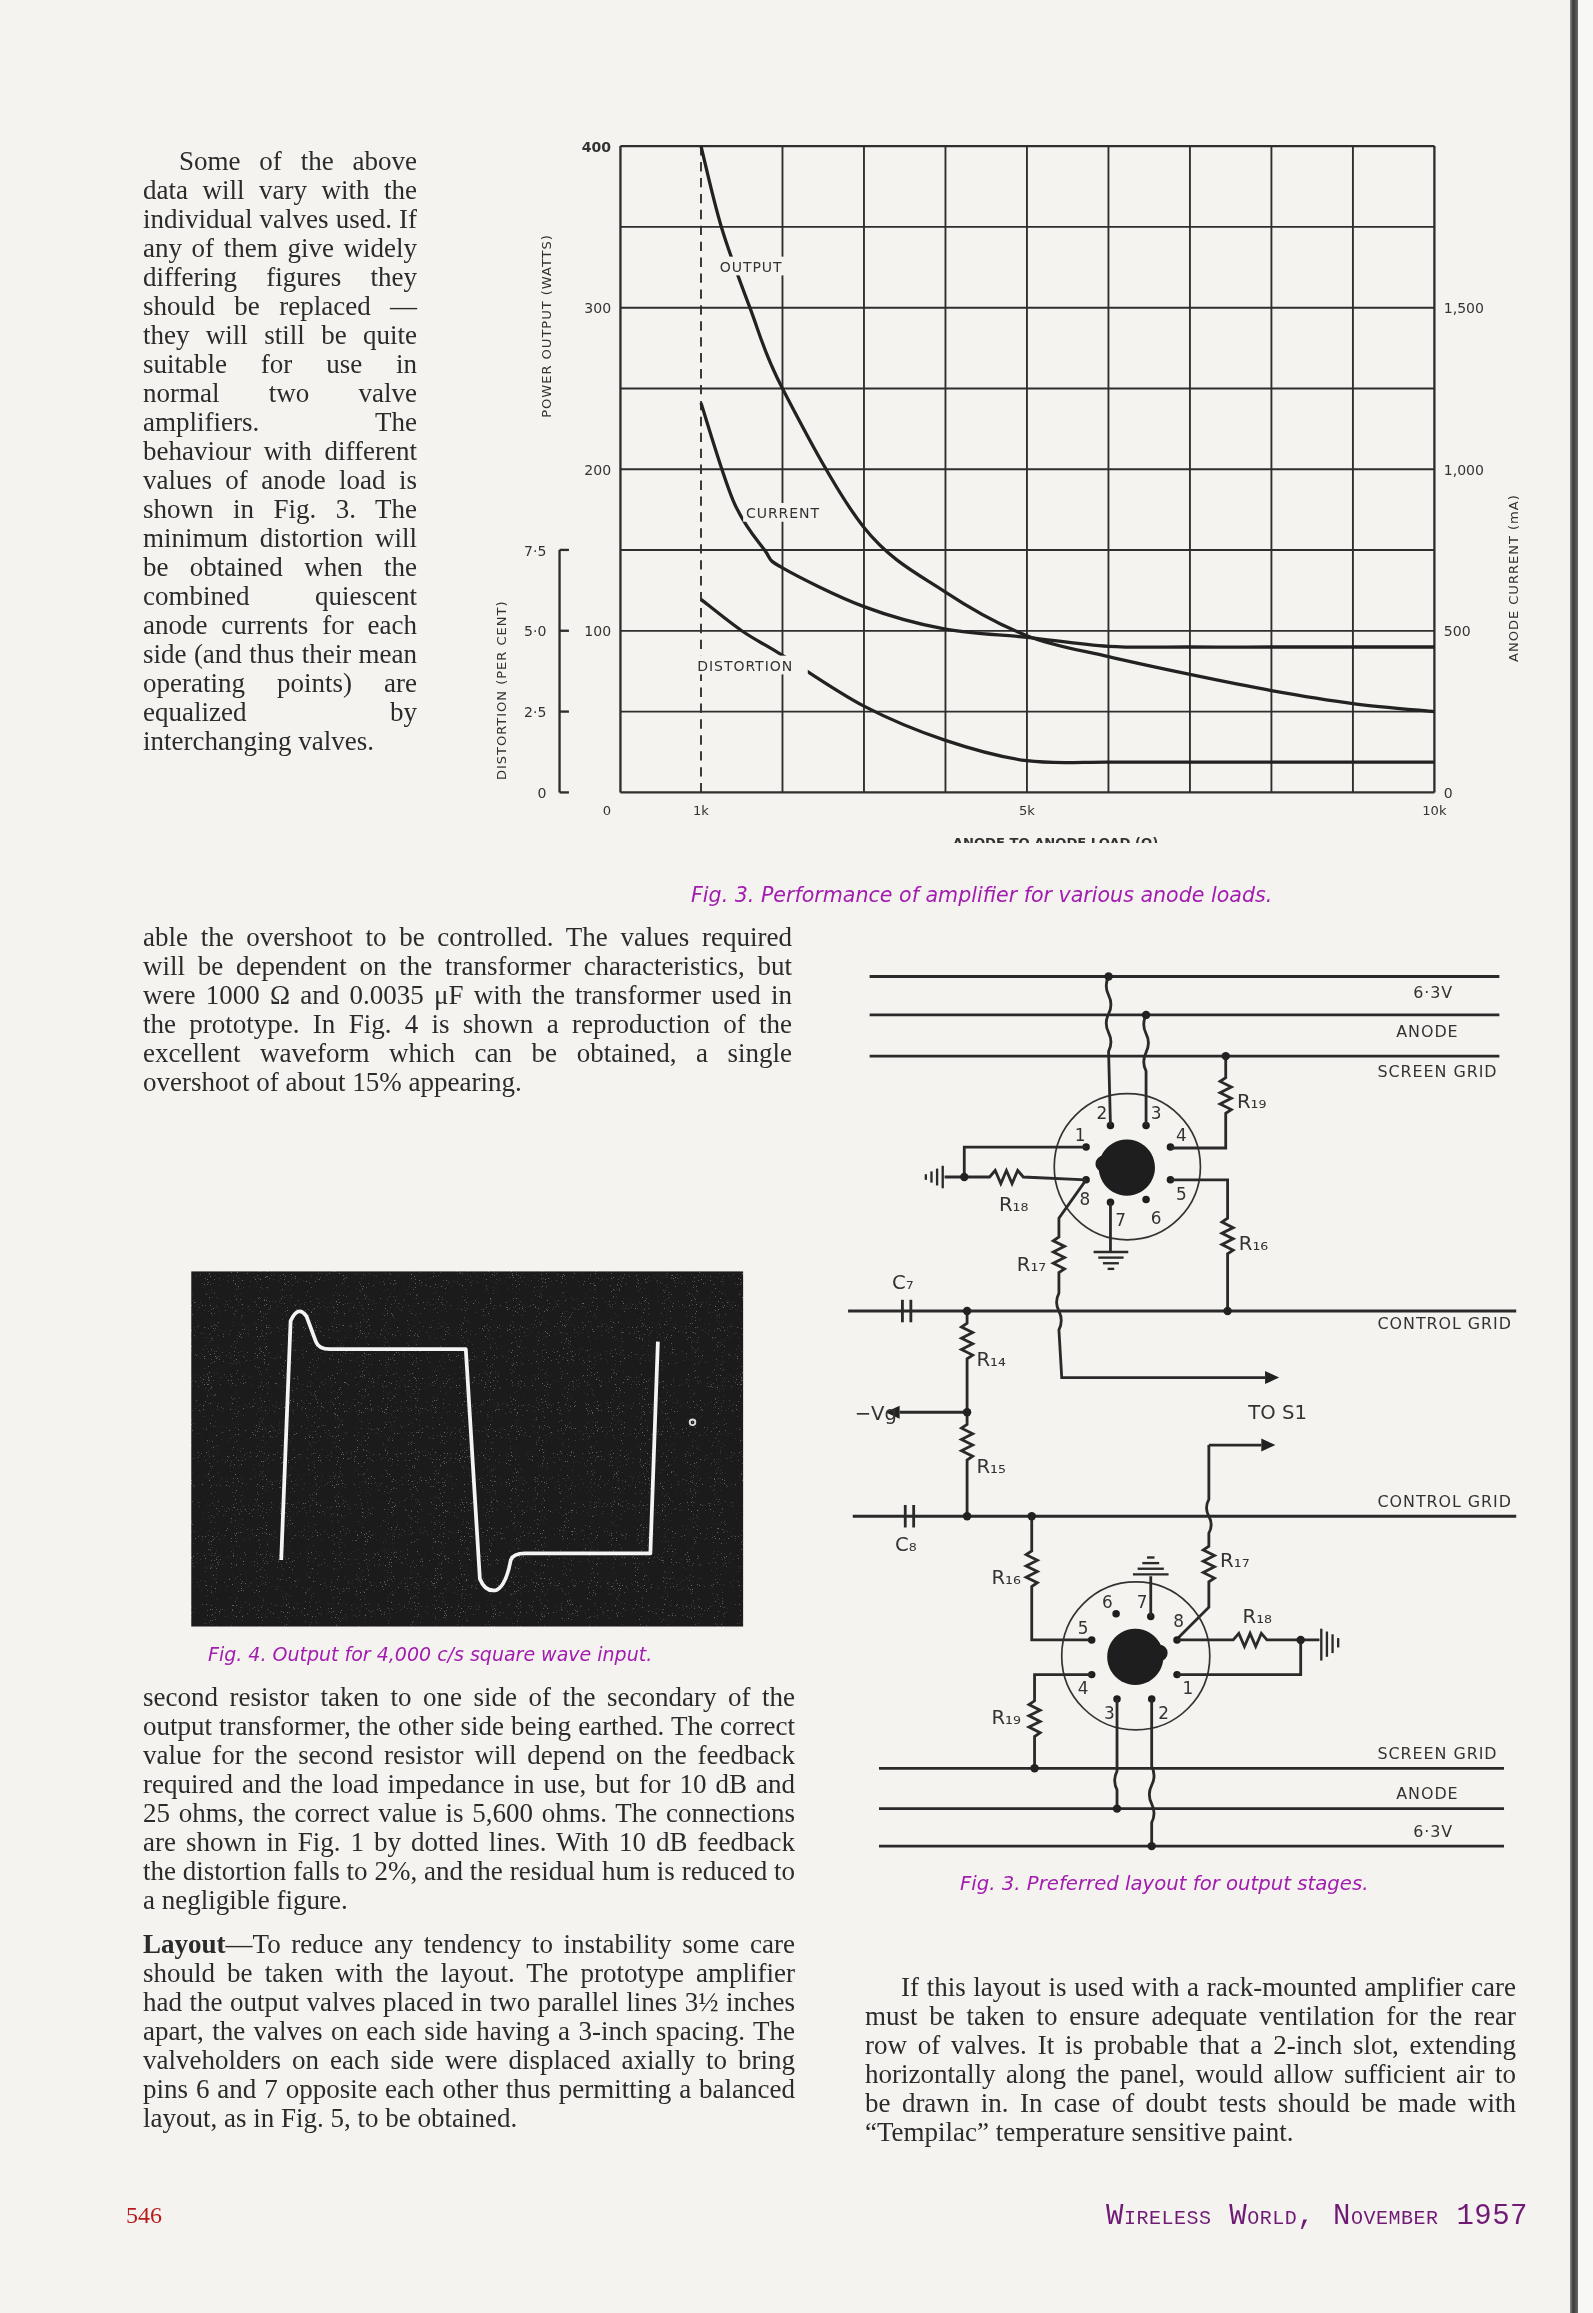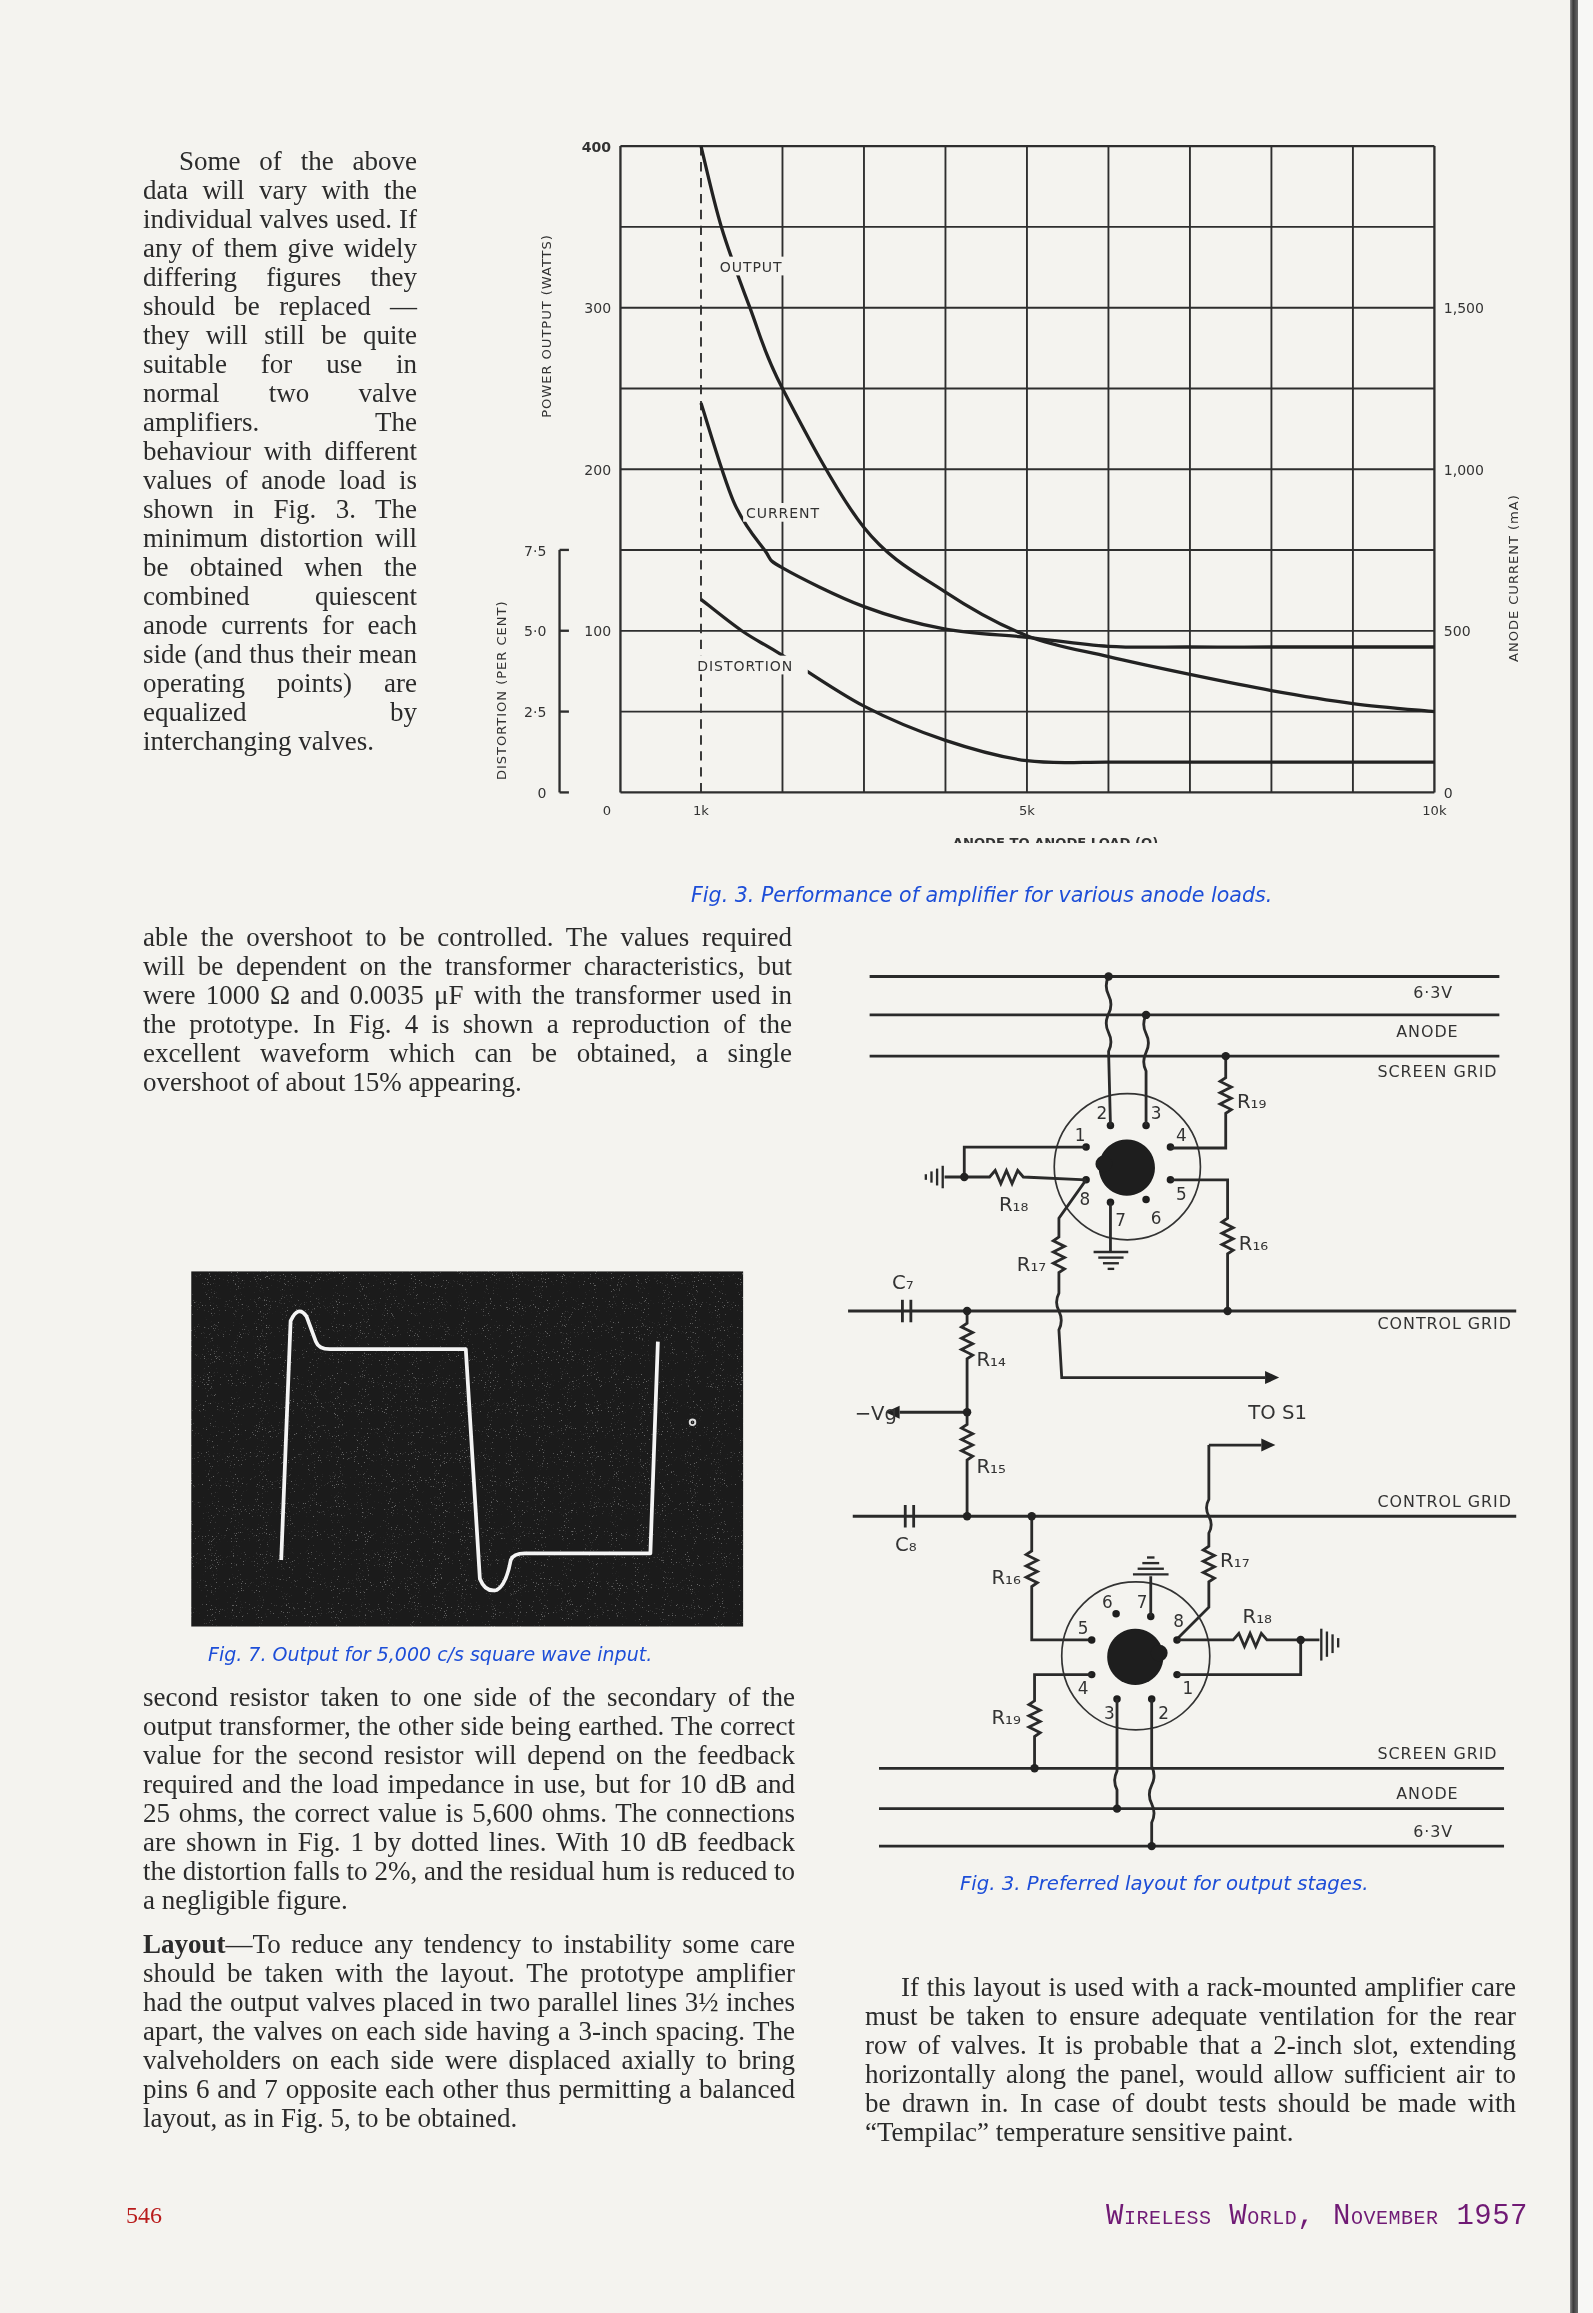--- a/index.html
+++ b/index.html
@@ -1,21 +1,21 @@
 <!DOCTYPE html>
 <html style="font-size:15px"><head>
 <meta charset="utf-8">
 <style>
   html,body{margin:0;padding:0;}
   body{width:1594px;height:2313px;background:#f4f3ef;position:relative;overflow:hidden;color:#2a2a2a;}
   .col-text{position:absolute;font-family:"Liberation Serif","DejaVu Serif",serif;font-size:27px;line-height:29px;text-align:justify;color:#2b2b2b;}
   .col-text p{margin:15px;}
   .col-text .indent{text-indent:36px;}
   .bold{font-weight:bold;}
-  .caption{position:absolute;font-family:"DejaVu Sans","Liberation Sans",sans-serif;font-style:italic;font-size:19px;color:#1d4ed8;white-space:nowrap;}
+  .caption{position:absolute;font-family:"DejaVu Sans","Liberation Sans",sans-serif;font-style:italic;font-size:19px;color:#a21caf;white-space:nowrap;}
   .chartsvg,.circsvg,.scopesvg{position:absolute;left:0;top:0;}
   .lbl{font-family:"DejaVu Sans","Liberation Sans",sans-serif;fill:#333;}
   .binding{position:absolute;left:1570px;top:0;width:7.5px;height:2313px;background:linear-gradient(90deg,#8a8a8a,#3a3a3a 40%,#6a6a6a);}
   .binding-shade{position:absolute;left:1578px;top:0;width:16px;height:2313px;background:#f7f7f5;}
   .footer-left{position:absolute;left:126px;top:2202px;font-family:"Liberation Serif",serif;font-size:24px;color:#b91c1c;}
   .footer-right{position:absolute;right:66px;top:2200px;font-family:Liberation Mono, monospace;font-size:29px;color:#701a75;font-variant:small-caps;letter-spacing:0.5px;}
 </style>
 </head>
 <body>
 
@@ -100,21 +100,21 @@
       <feTurbulence type="fractalNoise" baseFrequency="0.9" numOctaves="2" seed="3"></feTurbulence>
       <feColorMatrix values="0 0 0 0 0.9  0 0 0 0 0.9  0 0 0 0 0.9  0 0 0 9 -6.2"></feColorMatrix>
     </filter>
   </defs>
   <rect x="204" y="1357" width="589" height="379" fill="#1b1b1b"></rect>
   <rect x="204" y="1357" width="589" height="379" filter="url(#grain)" opacity="0.35"></rect>
   <path d="M300,1665 L310,1410 Q318,1392 327,1405 L337,1432 Q340,1440 352,1440 L497,1440 L512,1685 Q518,1700 530,1697 Q540,1692 545,1665 Q548,1658 560,1658 L694,1658 L702,1432" fill="none" stroke="#f4f4f4" stroke-width="4" stroke-linejoin="round"></path>
   <circle cx="739" cy="1518" r="3" fill="none" stroke="#ddd" stroke-width="2"></circle>
 </svg>
 
-<div class="caption" style="left:208px;top:1643px;font-size:19px;">Fig. 7.   Output for 5,000 c/s square wave input.</div>
+<div class="caption" style="left:208px;top:1643px;font-size:19px;">Fig. 4.   Output for 4,000 c/s square wave input.</div>
 
 <div class="col-text" style="left:128px;top:1668px;width:682px;">
   <p>second resistor taken to one side of the secondary of the output transformer, the other side being earthed. The correct value for the second resistor will depend on the feedback required and the load impedance in use, but for 10 dB and 25 ohms, the correct value is 5,600 ohms. The connections are shown in Fig. 1 by dotted lines. With 10 dB feedback the distortion falls to 2%, and the residual hum is reduced to a negligible figure.</p>
   <p><span class="bold">Layout</span><span>—To reduce any tendency to instability some care should be taken with the layout. The prototype amplifier had the output valves placed in two parallel lines 3½ inches apart, the valves on each side having a 3-inch spacing. The valveholders on each side were displaced axially to bring pins 6 and 7 opposite each other thus permitting a balanced layout, as in Fig. 5, to be obtained.</span></p>
 </div>
 
 <svg class="circsvg" width="1594" height="1893" viewBox="0 0 1701 2020">
   <g stroke="#2a2a2a" stroke-width="3" fill="none">
 
     <line x1="928" y1="1042" x2="1600" y2="1042"></line>

